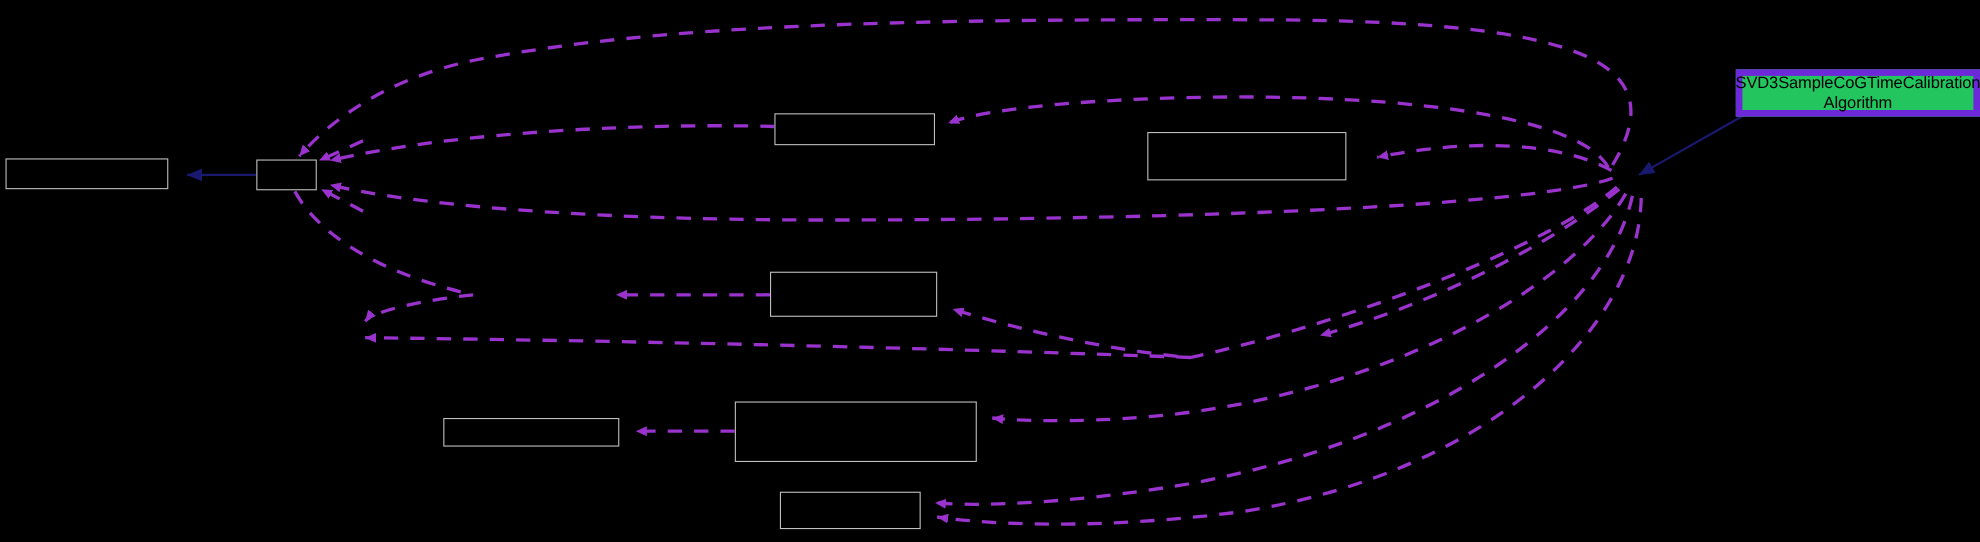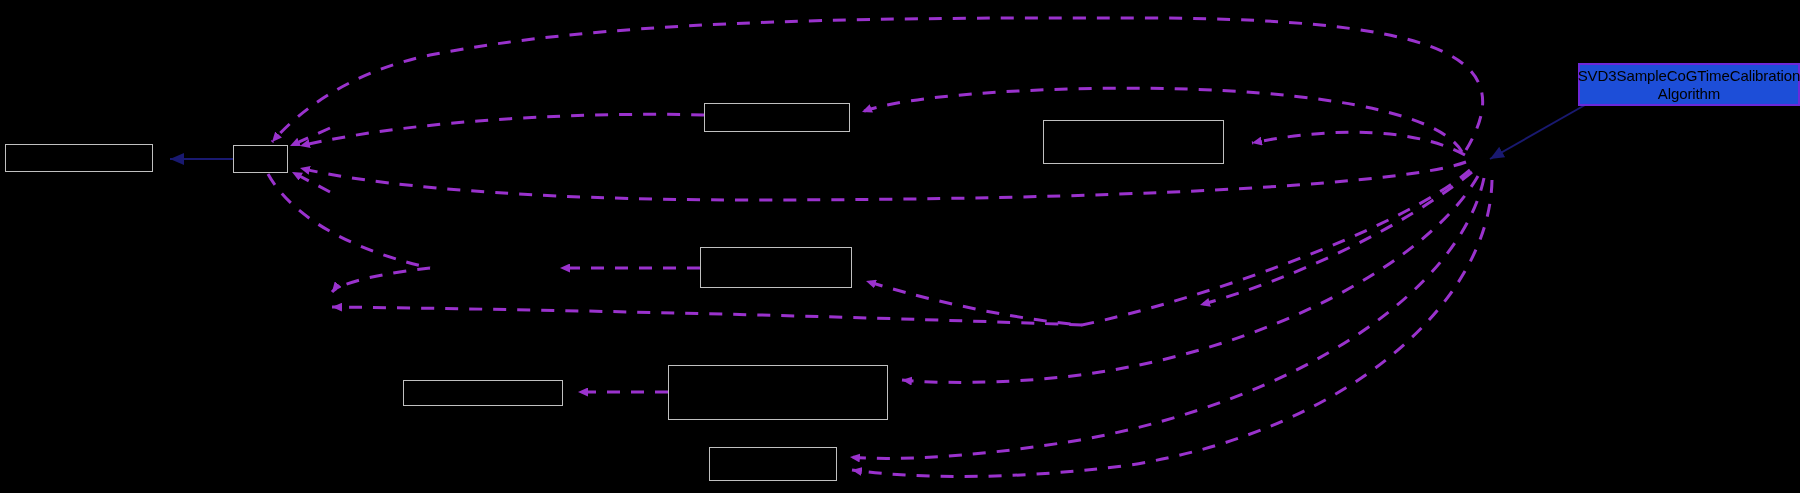--- a/index.html
+++ b/index.html
@@ -25,22 +25,22 @@
     width: 1800px;
     height: 493px;
   }
   .node-box {
     position: absolute;
     box-sizing: border-box;
     border: 1px solid #c0c0c0;
     background: #000000;
   }
   .node-box.primary {
-    border: 2px solid #6d28d9;
-    background: #1d4ed8;
+    border: 6px solid #6d28d9;
+    background: #22c55e;
     display: flex;
     align-items: center;
     justify-content: center;
     text-align: center;
     line-height: 1.18;
     color: #000000;
     font-size: 15px;
     letter-spacing: -0.1px;
   }
   .node-label {

